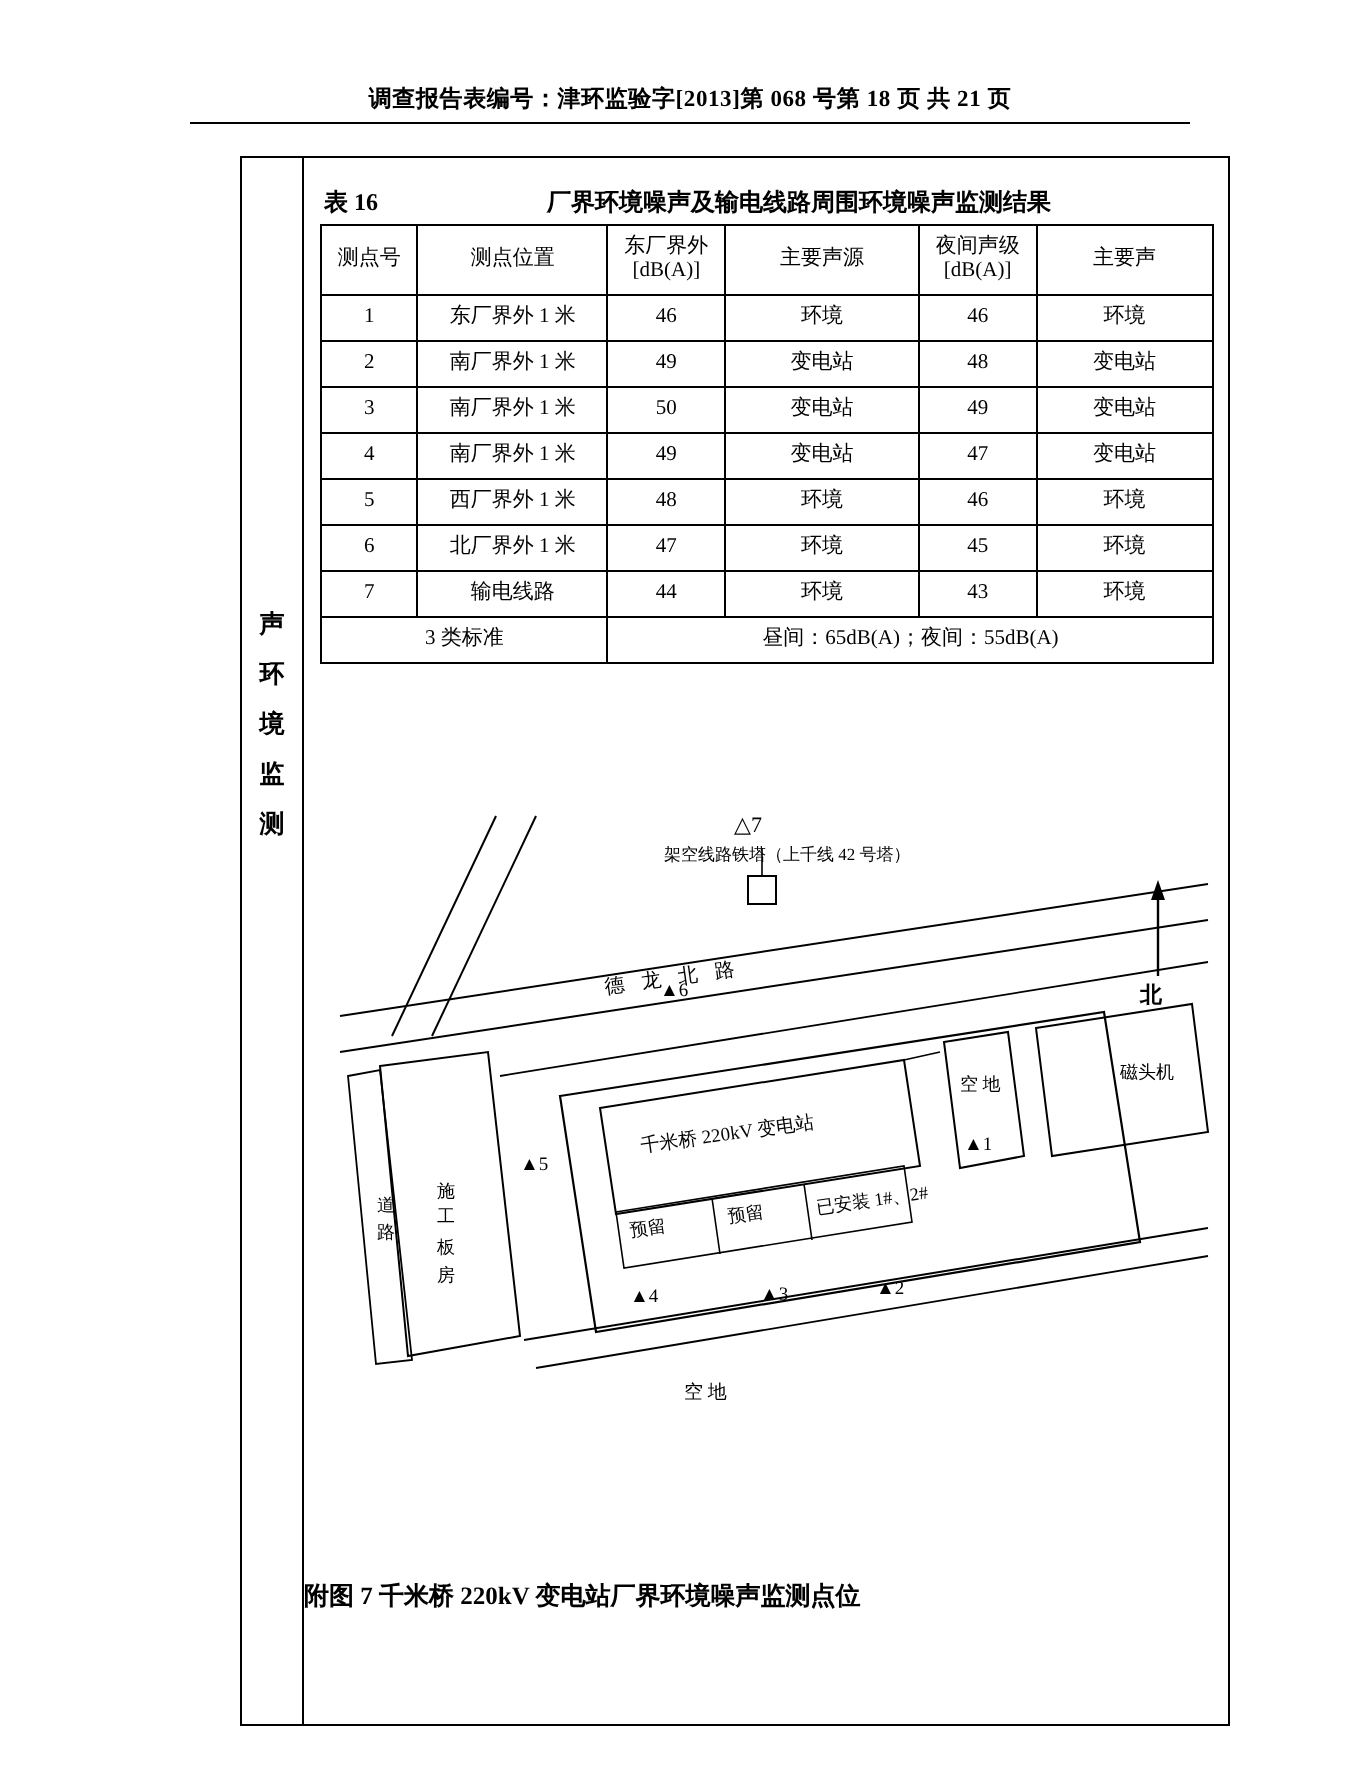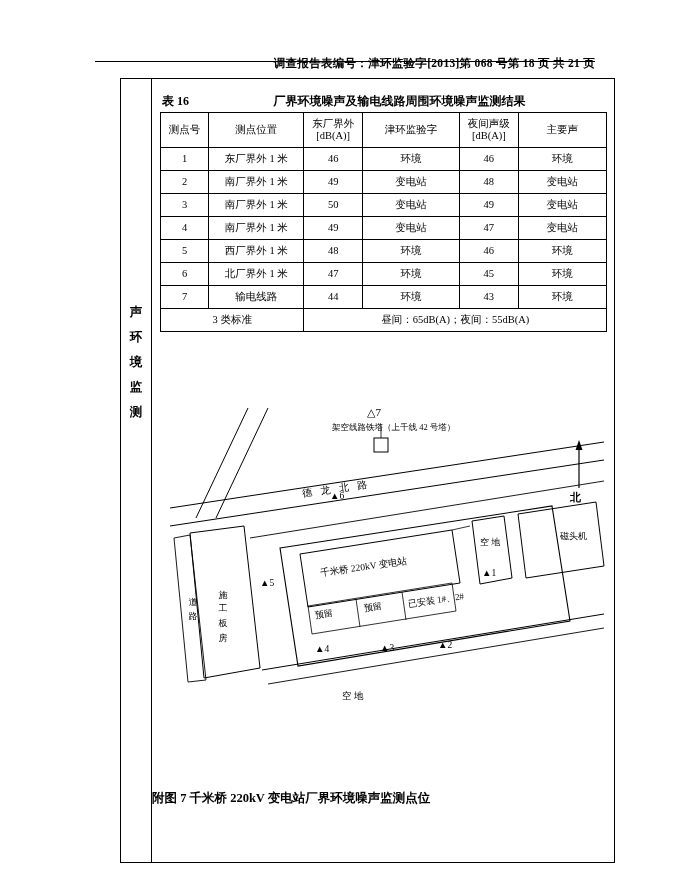--- a/index.html
+++ b/index.html
@@ -19,24 +19,24 @@
     position: absolute;
     left: 0; top: 0;
     width: 679px;
     height: 893px;
   }
 
   
   .header {
     position: absolute;
     left: 95px;
-    top: 56px;
+    top: 42px;
     width: 500px;
     display: flex;
-    justify-content: flex-end;
+    justify-content: center;
     align-items: flex-end;
     font-size: 11.5px;
     font-weight: bold;
     letter-spacing: 0.3px;
   }
   .header-rule {
     position: absolute;
     left: 95px;
     top: 61px;
     width: 500px;
@@ -219,21 +219,21 @@
             <span class="two">测点号</span>
           </th>
           <th class="col-pos">
             <span class="two">测点位置</span>
           </th>
           <th class="col-day">
             <span class="two">东厂界外</span>
             <span class="two">[dB(A)]</span>
           </th>
           <th class="col-src">
-            <span class="two">津环监验字</span>
+            <span class="two">主要声源</span>
           </th>
           <th class="col-night">
             <span class="two">夜间声级</span>
             <span class="two">[dB(A)]</span>
           </th>
           <th class="col-src2">
             <span class="two">主要声</span>
           </th>
         </tr>
       </thead>

